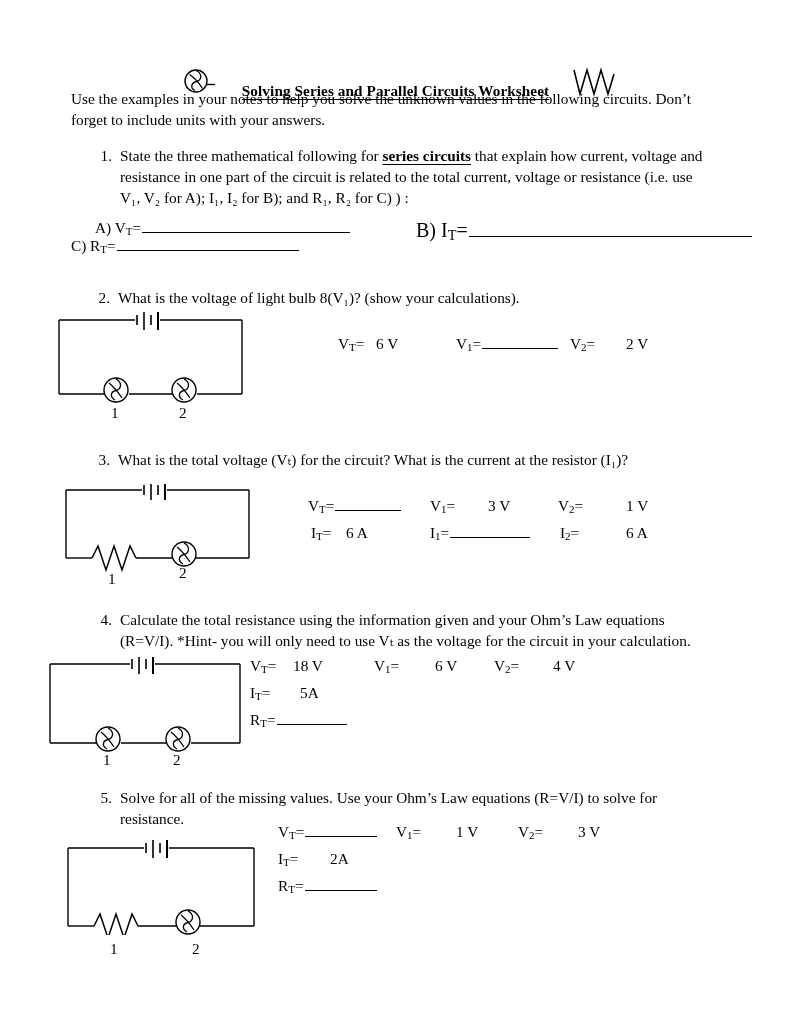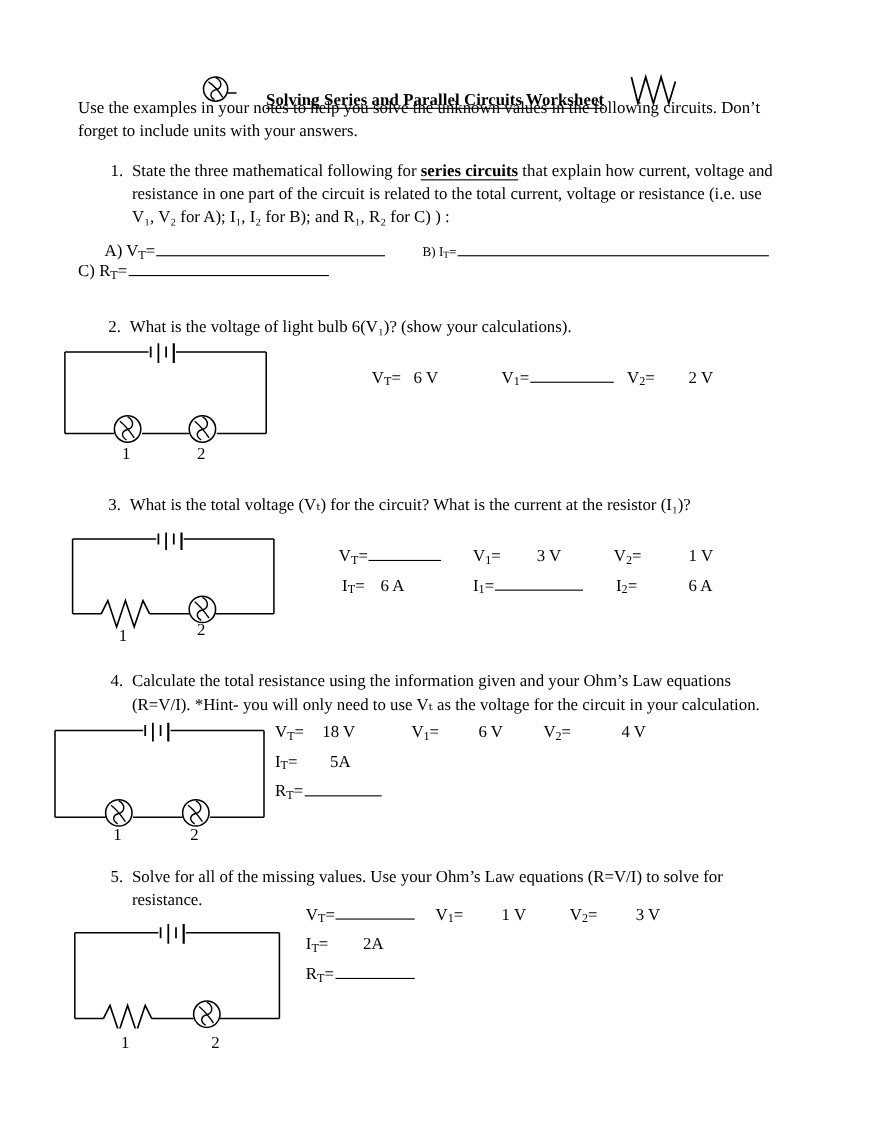--- a/index.html
+++ b/index.html
@@ -83,21 +83,21 @@
   sub { font-size: 0.72em; vertical-align: -0.22em; line-height: 0; }
 
   
   .ansrow {
     position: absolute;
     font-size: 15.3px;
     white-space: nowrap;
   }
   .a-row { left: 71px; top: 219px; margin-left: 24px; }
   .c-row { left: 71px; top: 237px; }
-  .b-part { position: absolute; left: 384px; top: 219px; font-size: 12px; white-space: nowrap; }
+  .b-part { position: absolute; left: 416px; top: 219px; font-size: 20px; white-space: nowrap; }
 
   .blank {
     display: inline-block;
     border-bottom: 1.15px solid #000;
     height: 13px;
     vertical-align: baseline;
     margin-left: 1px;
   }
 
   
@@ -162,21 +162,21 @@
 
   <div class="b-part">
     <span>B) I</span><sub>T</sub><span>=</span><span class="blank" style="width:283px"></span>
   </div>
 
   <div class="ansrow c-row">
     <span>C) R</span><sub>T</sub><span>=</span><span class="blank" style="width:182px"></span>
   </div>
 
   <div class="qitem q2">
-    <span class="qnum">2.</span><span>What is the voltage of light bulb 6(V₁)? (show your calculations).</span>
+    <span class="qnum">2.</span><span>What is the voltage of light bulb 8(V₁)? (show your calculations).</span>
   </div>
 
   <div class="circuit" style="left:57px; top:312px;">
     <svg width="195" height="95" viewBox="0 0 195 95">
 
       <line x1="2" y1="8" x2="78" y2="8" stroke="#000" stroke-width="1.4"></line>
       <line x1="103" y1="8" x2="185" y2="8" stroke="#000" stroke-width="1.4"></line>
 
       <line x1="80" y1="3" x2="80" y2="13" stroke="#000" stroke-width="1.6"></line>
       <line x1="87" y1="-2" x2="87" y2="18" stroke="#000" stroke-width="1.6"></line>
@@ -322,21 +322,21 @@
         <span>V</span><sub>T</sub><span>=</span>
       </span>
       <span class="cell" style="left:43px">18 V</span>
       <span class="cell" style="left:124px">
         <span>V</span><sub>1</sub><span>=</span>
       </span>
       <span class="cell" style="left:185px">6 V</span>
       <span class="cell" style="left:244px">
         <span>V</span><sub>2</sub><span>=</span>
       </span>
-      <span class="cell" style="left:315px">4 V</span>
+      <span class="cell" style="left:303px">4 V</span>
     </div>
     <div class="vline">
       <span class="cell" style="left:0">
         <span>I</span><sub>T</sub><span>=</span>
       </span>
       <span class="cell" style="left:50px">5A</span>
     </div>
     <div class="vline">
       <span class="cell" style="left:0">
         <span>R</span><sub>T</sub><span>=</span><span class="blank" style="width:70px"></span>

